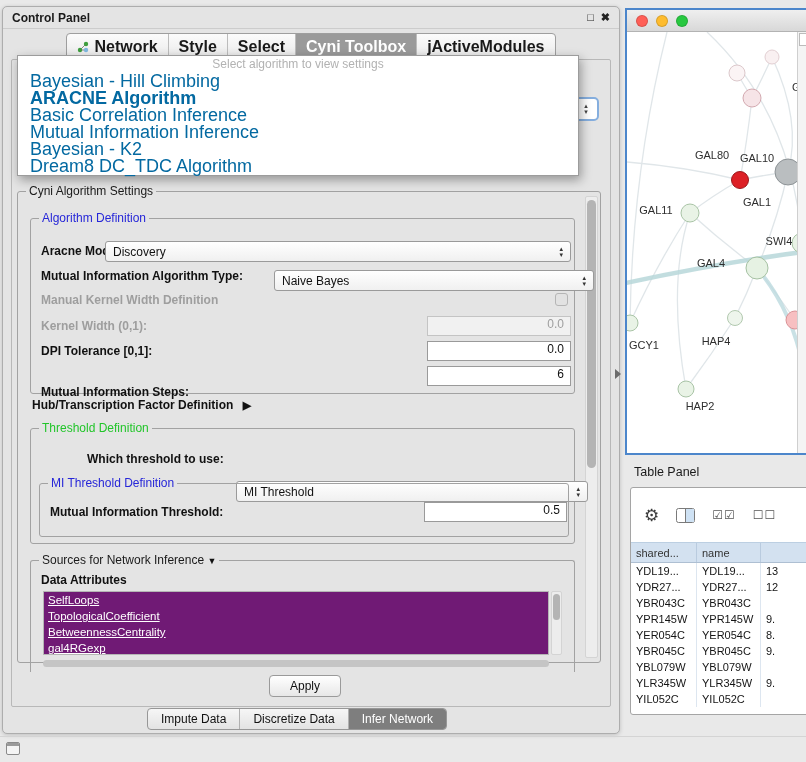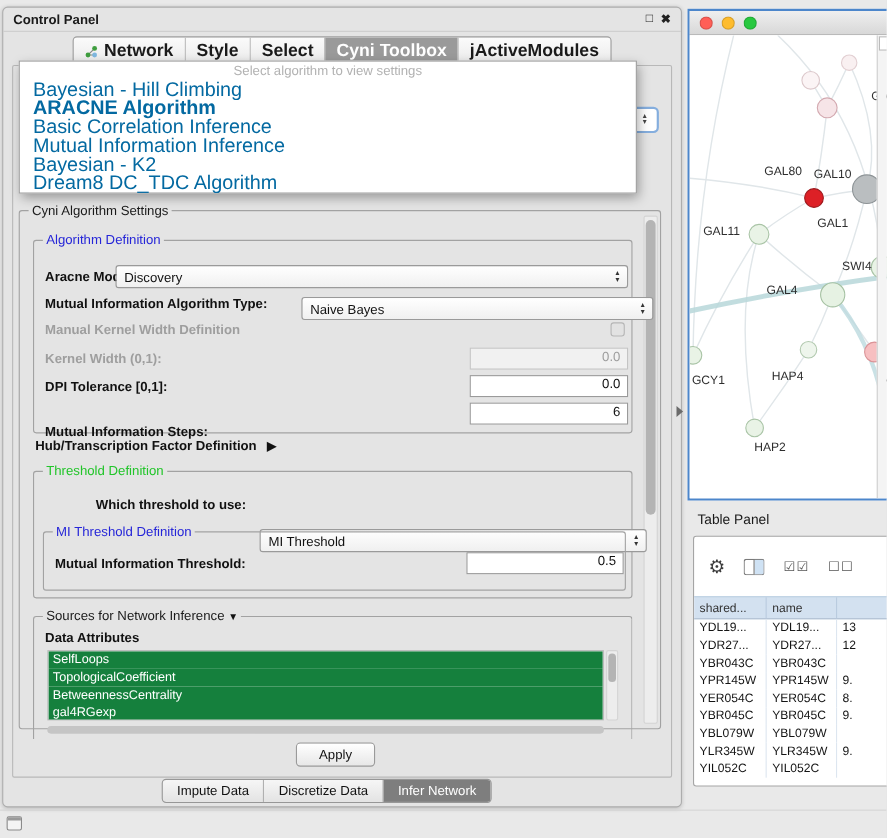--- a/index.html
+++ b/index.html
@@ -36,21 +36,21 @@
 .field { position:absolute; height:20px; background:#fff; border:1px solid #9a9a9a; display:flex; justify-content:flex-end; padding:0 6px; font-size:12px; color:#111; }
 .field.dis { background:#f1f1f1; border-color:#c4c4c4; color:#9e9e9e; }
 
 .checkbox { position:absolute; width:13px; height:13px; border:1px solid #b5b5b5; border-radius:3px; background:#e2e2e2; }
 
 .vscroll { position:absolute; background:#ededed; border:1px solid #d4d4d4; border-radius:2px; }
 .vscroll .thumb { position:absolute; left:1px; right:1px; background:#b4b4b4; border-radius:5px; }
 .hscroll-thumb { position:absolute; background:#c5c5c5; border-radius:4px; }
 
 .attr-list { position:absolute; background:#fff; border:1px solid #b5b5b5; overflow:hidden; }
-.attr-item { height:16px; line-height:16px; padding-left:4px; background:#15803d; color:#fff; font-size:11.5px; white-space:nowrap; }
+.attr-item { height:16px; line-height:16px; padding-left:4px; background:#701a75; color:#fff; font-size:11.5px; white-space:nowrap;text-decoration:underline; }
 
 .apply-btn { position:absolute; width:72px; height:22px; border:1px solid #9a9a9a; border-radius:4px; background:linear-gradient(#ffffff,#e7e7e7); font-size:12px; color:#111; display:flex; align-items:center; justify-content:center; }
 
 .btabs { position:absolute; display:flex; border:1px solid #979797; border-radius:4px; overflow:hidden; font-size:12px; background:linear-gradient(#f6f6f6,#e3e3e3); }
 .btab { padding:3px 13px; border-left:1px solid #b0b0b0; color:#111; display:flex; align-items:center; white-space:nowrap; }
 .btab:first-child { border-left:none; }
 .btab.active { background:#7e7e7e; color:#fff; }
 
 
 #algo-popup { position:absolute; left:14px; top:48px; width:562px; height:121px; background:#fff; border:1px solid #9c9c9c; box-shadow:2px 4px 10px rgba(0,0,0,.35); z-index:30; }

